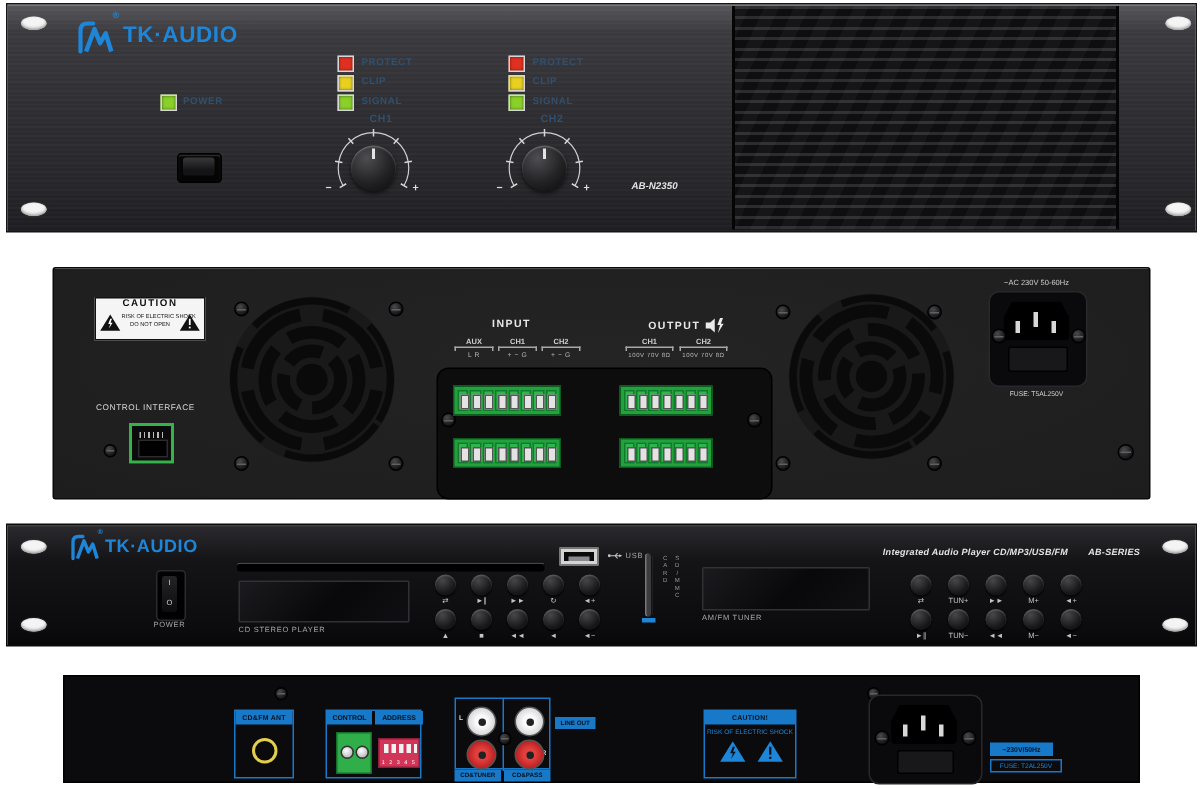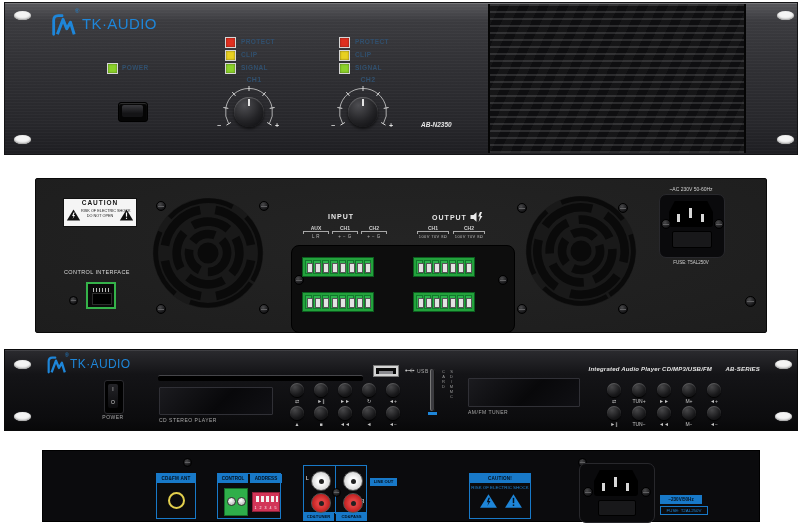--- a/index.html
+++ b/index.html
@@ -24,21 +24,21 @@
   
   .oval{width:17px;height:9px;border-radius:50%;background:#f4f4f4;
         box-shadow:inset 0 -1px 2px #9a9a9a, 0 0 1px #666;}
   .screw{border-radius:50%;background:radial-gradient(circle at 38% 32%,#4a4a4c,#161618 68%,#0a0a0a);
          border:1px solid #000;}
   .screw::after{content:"";position:absolute;left:15%;top:45%;width:70%;height:1px;background:#606062;}
   .s8{width:8px;height:8px;} .s7{width:7px;height:7px;} .s9{width:9px;height:9px;}
   .led{width:9px;height:9px;border:1px solid #d6d6d6;box-shadow:inset 0 0 2px rgba(0,0,0,.55);}
   .led-red{background:#e03020;} .led-yellow{background:#e8d020;} .led-green{background:#8ad02a;}
   .plabel{color:#31506e;font-weight:bold;font-size:6.5px;letter-spacing:.4px;}
-  .brandtxt{color:#1e86d9;font-weight:normal;letter-spacing:.4px;}
+  .brandtxt{color:#1e86d9;font-weight:bold;letter-spacing:.4px;}
 
   
   .knob-body{width:30px;height:30px;border-radius:50%;
      background:radial-gradient(circle at 35% 28%,#4e4e52,#232326 55%,#0d0d0f 95%);
      box-shadow:0 2px 3px rgba(0,0,0,.6), inset 0 1px 1px rgba(255,255,255,.25);}
   .knob-pointer{position:absolute;left:14px;top:2px;width:2px;height:7px;background:#e4e4e4;}
   .knob-sign{color:#e0e0e0;font-size:7px;font-weight:bold;}
 
   
   .pwrbtn{width:28px;height:18px;background:#050505;border-radius:3px;border:1px solid #000;

